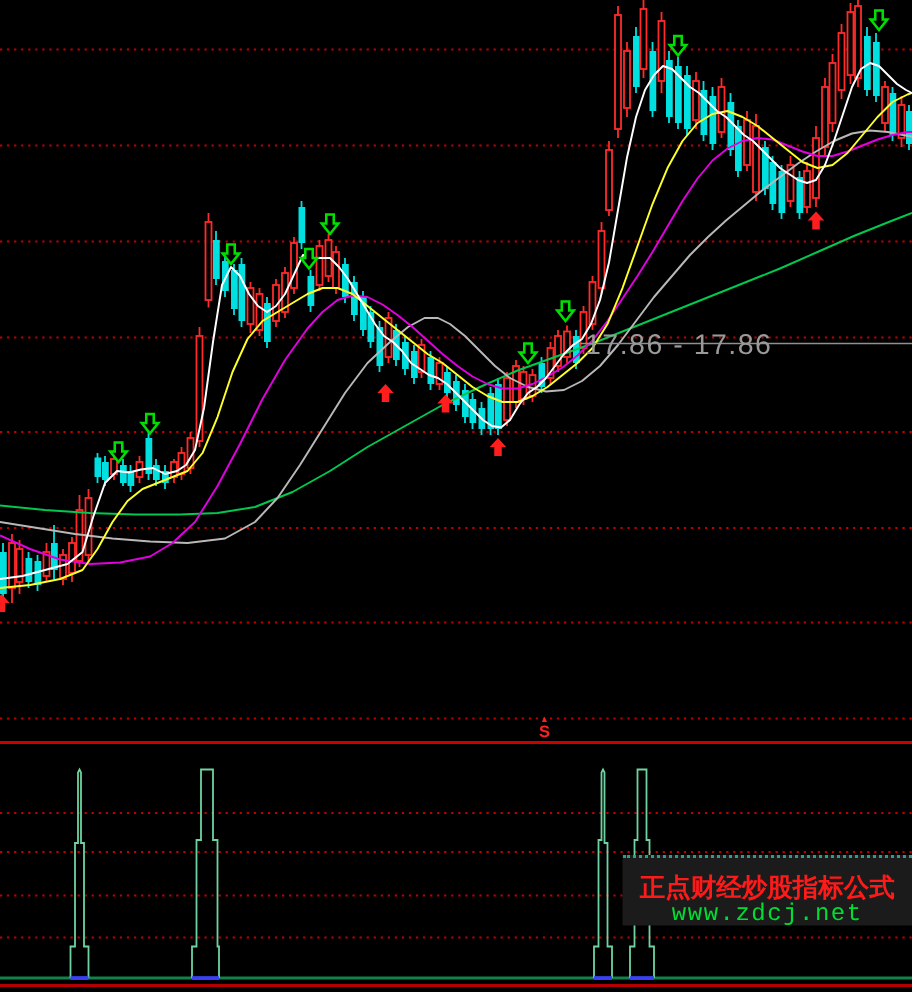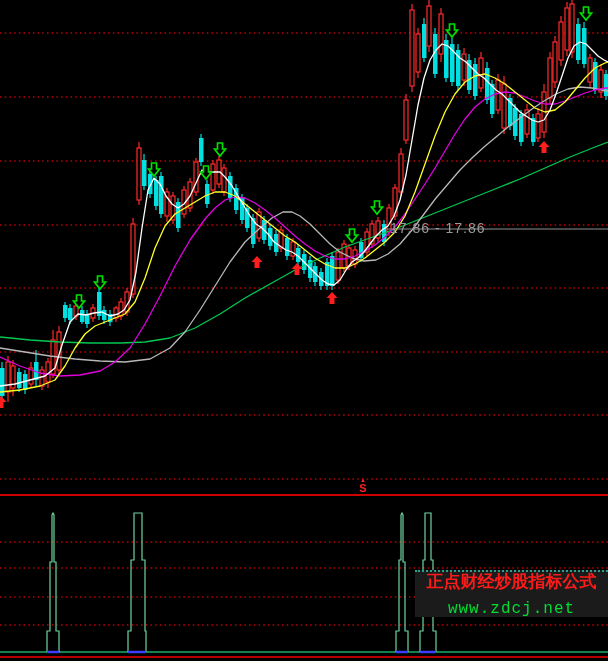--- a/index.html
+++ b/index.html
@@ -1,27 +1,27 @@
 <!DOCTYPE html>
 <html><head>
 <meta charset="utf-8">
 <style>
   html,body{margin:0;padding:0;background:#000;}
   #stage{position:relative;width:608px;height:661px;background:#000;overflow:hidden;
          font-family:"Liberation Sans",sans-serif;}
   #chart-svg{position:absolute;left:0;top:0;}
-  #price-label{position:absolute;left:390px;top:220px;color:#9a9a9a;font-size:14px;
+  #price-label{position:absolute;left:390px;top:220px;color:#9a9a9a;font-size:19px;
                letter-spacing:1px;white-space:nowrap;text-align:center;}
   #dollar-marker{position:absolute;left:356px;top:478px;width:14px;text-align:center;
                  color:#ff2020;line-height:1;}
   #dollar-marker .tri{display:block;font-size:6px;line-height:5px;}
   #dollar-marker .sch{display:block;font-size:11px;font-weight:bold;line-height:10px;}
   #watermark{position:absolute;left:415px;top:570px;width:193px;height:47px;
              background:#1b1b1b;border-top:2px dotted #2d9e8a;box-sizing:border-box;
-             display:flex;flex-direction:column;align-items:center;justify-content:space-between;}
+             display:flex;flex-direction:column;align-items:center;justify-content:flex-end;}
   #watermark .wm1{color:#ff1a1a;font-size:17px;font-weight:bold;white-space:nowrap;
                   line-height:19px;letter-spacing:0px;}
   #watermark .wm2{color:#00dd33;font-size:16px;font-weight:normal;white-space:nowrap;
                   font-family:"Liberation Mono",monospace;line-height:16px;letter-spacing:1px;}
 </style>
 </head>
 <body>
 
 <div id="stage">
   <svg id="chart-svg" width="608" height="661" viewBox="0 0 608 661">

